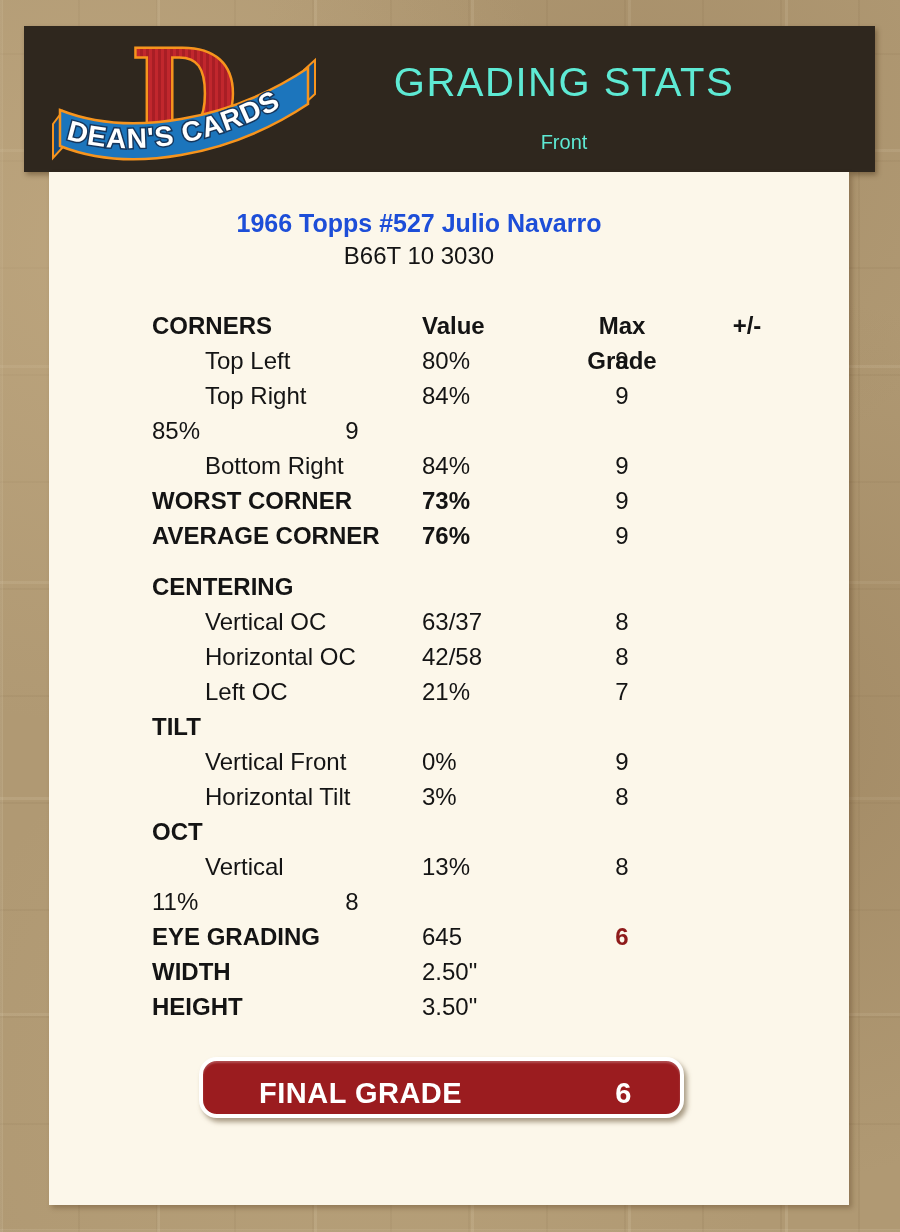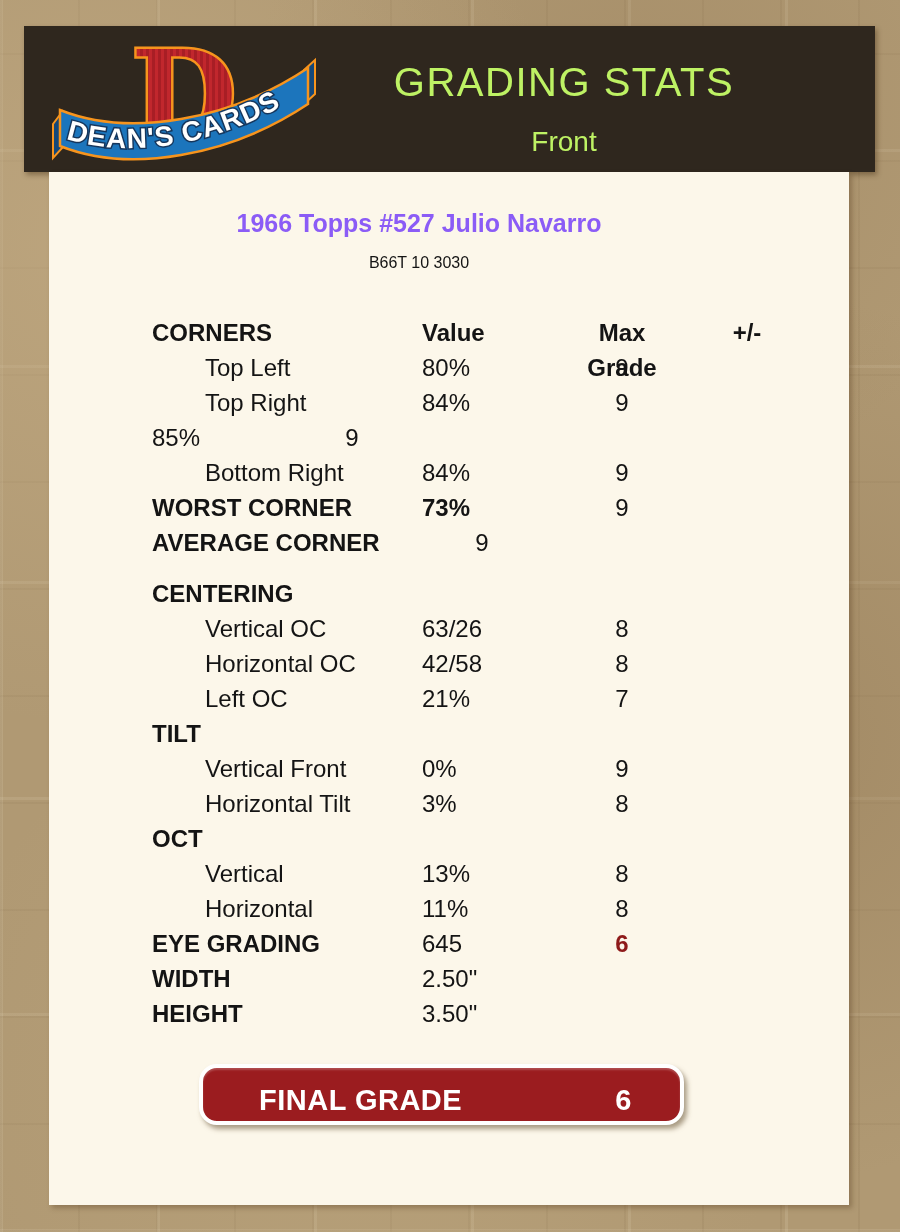--- a/index.html
+++ b/index.html
@@ -21,31 +21,31 @@
       repeating-linear-gradient(0deg,  rgba(104,80,48,.07) 0 2px, transparent 2px 107px);
   }
 
   .header {
     position:absolute; left:24px; top:26px; width:851px; height:146px;
     background:#2f271e; box-shadow:2px 3px 5px rgba(70,48,22,.45);
   }
   .logo { position:absolute; left:26px; top:8px; width:268px; height:130px; }
   .titles {
     position:absolute; left:300px; top:0; width:480px; height:146px; padding-top:30px;
-    display:flex; flex-direction:column; align-items:center; color:#bef264;
+    display:flex; flex-direction:column; align-items:center; color:#5eead4;
   }
   .t1 { font-size:40px; line-height:52px; letter-spacing:1.5px; white-space:nowrap; }
-  .t2 { font-size:28px; line-height:40px; margin-top:14px; }
+  .t2 { font-size:20px; line-height:40px; margin-top:14px; }
 
   .panel {
     position:absolute; left:49px; top:172px; width:800px; height:1033px;
     background:#fcf7ea; box-shadow:3px 3px 5px rgba(80,55,25,.35);
   }
-  .card-title { margin-top:36px; width:740px; text-align:center; font-weight:bold; font-size:25px; line-height:30px; color:#8b5cf6; }
-  .card-code  { margin-top:8px;  width:740px; text-align:center; font-size:16px; line-height:33px; color:#141414; }
+  .card-title { margin-top:36px; width:740px; text-align:center; font-weight:bold; font-size:25px; line-height:30px; color:#1d4ed8; }
+  .card-code  { margin-top:1px;  width:740px; text-align:center; font-size:24px; line-height:33px; color:#141414; }
 
   .gtable { margin:36px 0 0 103px; width:660px; font-size:24px; color:#141414; }
   .trow { display:flex; height:35px; line-height:35px; }
   .c-label { width:270px; white-space:nowrap; }
   .c-value { width:140px; }
   .c-grade { width:120px; text-align:center; }
   .c-pm    { width:130px; text-align:center; }
   .thead .c-label, .thead .c-value, .thead .c-grade, .thead .c-pm { font-weight:bold; }
   .sec .c-label, .bl .c-label { font-weight:bold; }
   .ind .c-label { padding-left:53px; }
@@ -128,32 +128,33 @@
       <span class="c-pm"></span>
     </div>
     <div class="trow bl bv">
       <span class="c-label">WORST CORNER</span>
       <span class="c-value">73%</span>
       <span class="c-grade">9</span>
       <span class="c-pm"></span>
     </div>
     <div class="trow bl bv">
       <span class="c-label">AVERAGE CORNER</span>
+      <span class="c-value">76%</span>
       <span class="c-grade">9</span>
       <span class="c-pm"></span>
     </div>
     <div class="trow sec gap">
       <span class="c-label">CENTERING</span>
       <span class="c-value"></span>
       <span class="c-grade"></span>
       <span class="c-pm"></span>
     </div>
     <div class="trow ind">
       <span class="c-label">Vertical OC</span>
-      <span class="c-value">63/26</span>
+      <span class="c-value">63/37</span>
       <span class="c-grade">8</span>
       <span class="c-pm"></span>
     </div>
     <div class="trow ind">
       <span class="c-label">Horizontal OC</span>
       <span class="c-value">42/58</span>
       <span class="c-grade">8</span>
       <span class="c-pm"></span>
     </div>
     <div class="trow ind">
@@ -186,21 +187,20 @@
       <span class="c-grade"></span>
       <span class="c-pm"></span>
     </div>
     <div class="trow ind">
       <span class="c-label">Vertical</span>
       <span class="c-value">13%</span>
       <span class="c-grade">8</span>
       <span class="c-pm"></span>
     </div>
     <div class="trow ind">
-      <span class="c-label">Horizontal</span>
       <span class="c-value">11%</span>
       <span class="c-grade">8</span>
       <span class="c-pm"></span>
     </div>
     <div class="trow bl rg">
       <span class="c-label">EYE GRADING</span>
       <span class="c-value">645</span>
       <span class="c-grade">6</span>
       <span class="c-pm"></span>
     </div>

